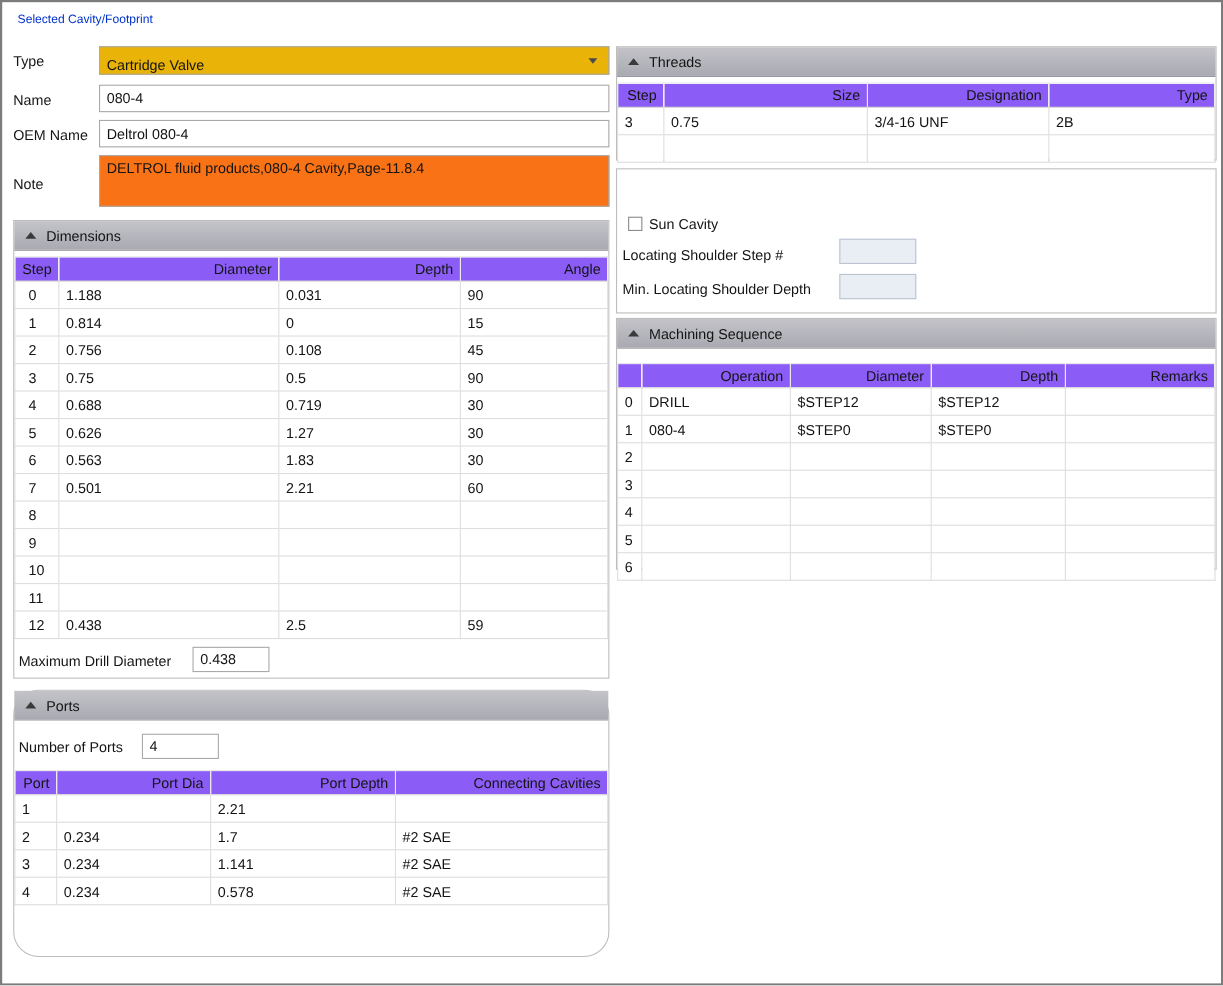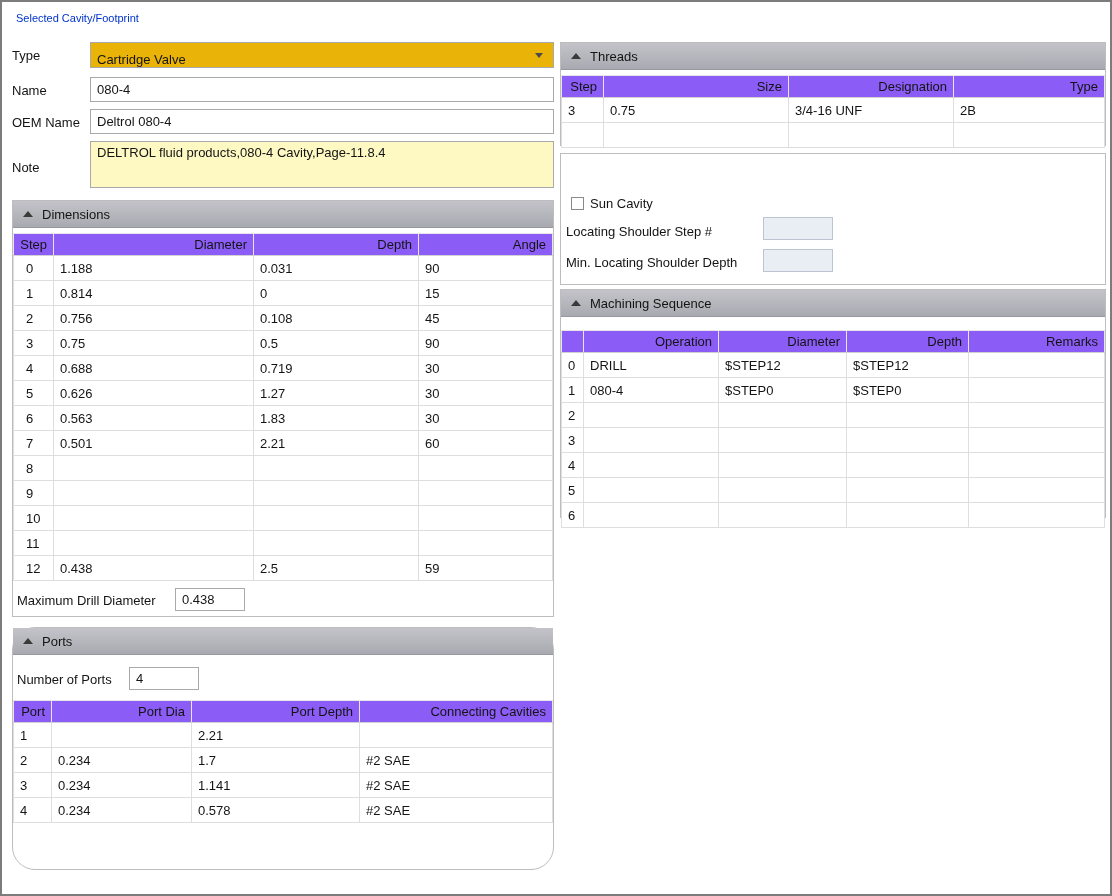--- a/index.html
+++ b/index.html
@@ -5,21 +5,21 @@
   * { box-sizing: border-box; margin: 0; padding: 0; }
   html,body { width:1112px; height:896px; }
   body { font-family:"Liberation Sans", sans-serif; font-size:13px; color:#141414; background:#fff; }
   .window { position:relative; width:1112px; height:896px; background:#ffffff; border:2px solid #7c7c7c; }
   .title { position:absolute; left:14px; top:10px; color:#0033cc; font-size:11px; }
   .lbl { position:absolute; color:#141414; white-space:nowrap; }
   .txt { position:absolute; border:1px solid #a9a9a9; background:#fff; font:13px "Liberation Sans", sans-serif; padding:0 6px; color:#141414; }
   .combo { position:absolute; border:1px solid #a9a9a9; background:#eab308; display:flex; align-items:flex-end; padding:0 6px; }
   .combo .caret { position:absolute; right:10px; top:10px; width:0; height:0;
       border-left:4px solid transparent; border-right:4px solid transparent; border-top:5px solid #4a4a4a; }
-  .notebox { position:absolute; border:1px solid #a9a9a9; background:#fef9c3; padding:3px 6px; line-height:16px; }
+  .notebox { position:absolute; border:1px solid #a9a9a9; background:#f97316; padding:3px 6px; line-height:16px; }
   .section { position:absolute; border:1px solid #bdbdbd; background:#fff; }
   .sec-hdr { position:absolute; left:0; top:0; right:0; height:27px;
       background:linear-gradient(180deg,#c3c3c9,#a9a9b1); border-bottom:1px solid #97979f;
       display:flex; align-items:center; gap:9px; padding-left:10px; cursor:default; }
   .tri-up { width:0; height:0; border-left:5px solid transparent; border-right:5px solid transparent; border-bottom:6px solid #3a3a3a; }
   .grid { position:absolute; border-collapse:collapse; table-layout:fixed; width:100%; font-size:13px; }
   .grid th { height:22px; font-weight:normal; text-align:right; background:#8b5cf6; border:1px solid #e6e6ea; border-bottom:1px solid #d0d0d5; padding:0 6px; white-space:nowrap; overflow:hidden; }
   .grid td { height:25px; border:1px solid #dedee2; padding:0 6px; background:#fff; white-space:nowrap; overflow:hidden; }
   .grid td.rowhead { padding-left:12px; }
   .checkbox { position:absolute; width:13px; height:13px; border:1px solid #8a8a8a; background:#fff; }

